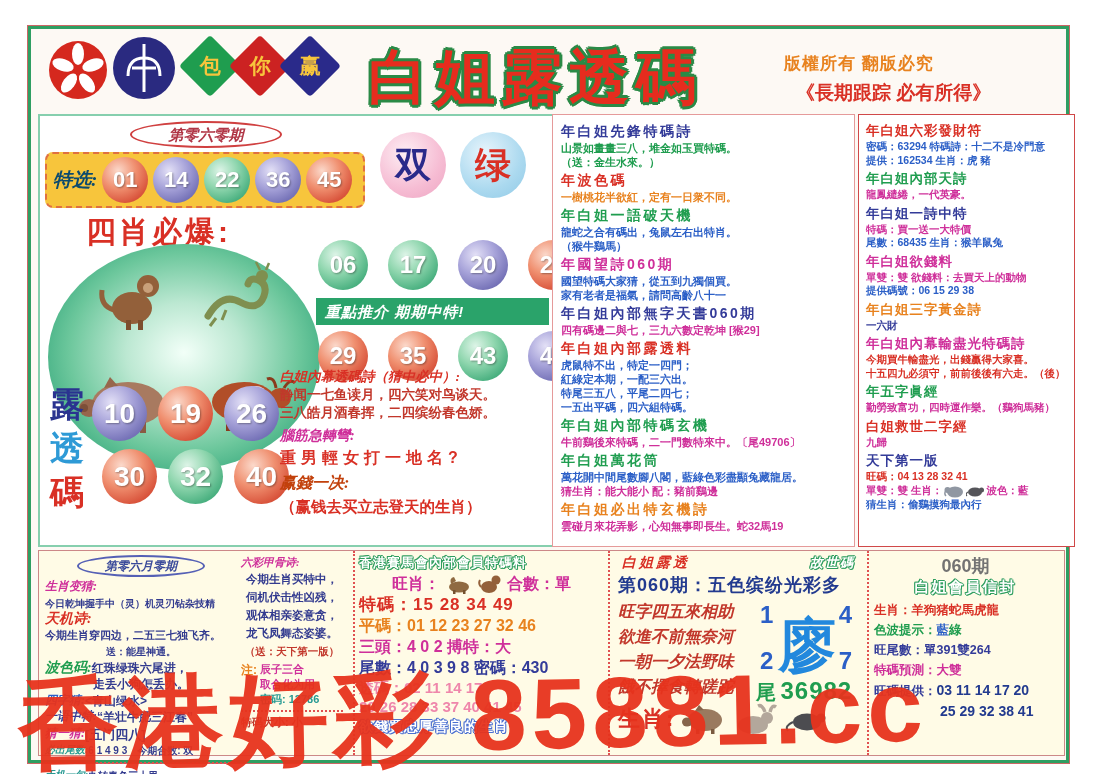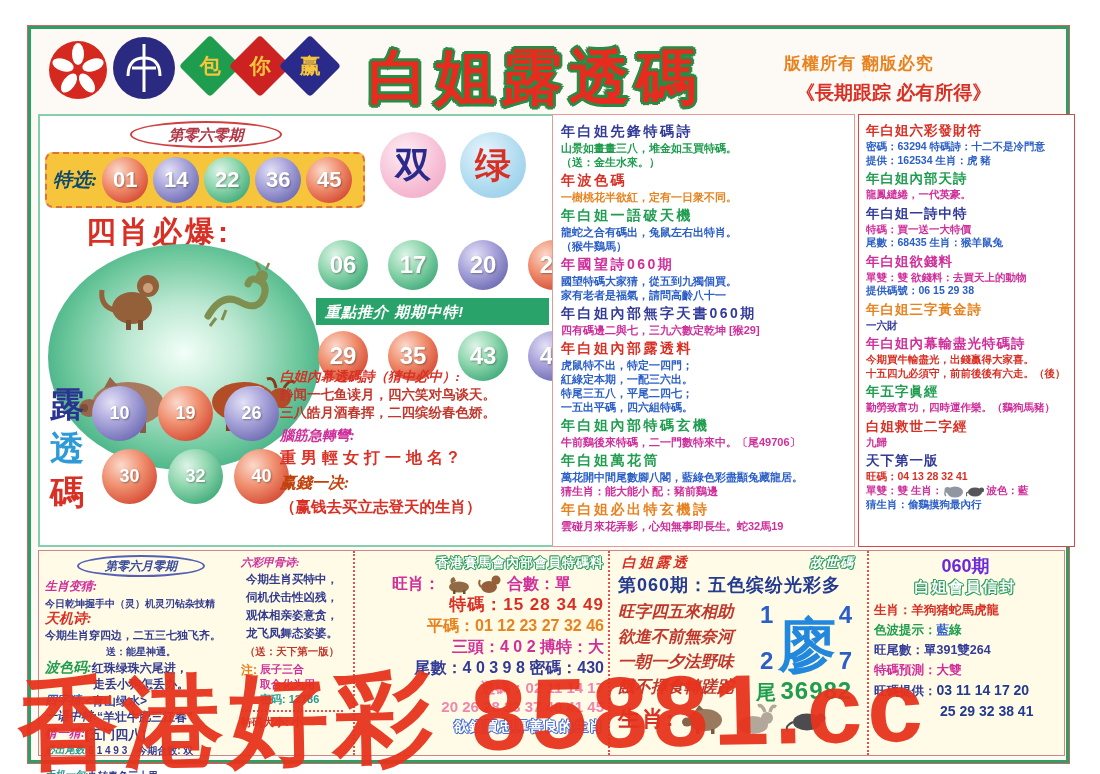--- a/index.html
+++ b/index.html
@@ -30,21 +30,21 @@
   .sel-banner{position:absolute;left:5px;top:36px;width:320px;height:56px;background:#f7c53c;border:2px dashed #e07040;border-radius:8px;
     display:flex;align-items:center;padding:0 6px;gap:5px}
   .sel-label{color:#0c4a6e;font-weight:bold;font-style:italic;font-size:19px;white-space:nowrap;font-family:"Liberation Serif",serif}
   .ball{border-radius:50%;display:inline-flex;align-items:center;justify-content:center;color:#fff;font-weight:bold;
     text-shadow:1px 1px 2px rgba(0,0,0,.35);flex:0 0 auto}
   .b-r{background:radial-gradient(circle at 35% 30%,#fbd9cb,#f09070 40%,#d9543c 75%,#c44430)}
   .b-p{background:radial-gradient(circle at 35% 30%,#e3e0f6,#a8a4da 40%,#7673b8 75%,#605da5)}
   .b-g{background:radial-gradient(circle at 35% 30%,#ddf4e7,#8fd6ae 40%,#4bb181 75%,#379a6d)}
   .balls-sm .ball{width:46px;height:46px;font-size:22px}
   .balls-md{display:flex;gap:20px}.balls-md .ball{width:50px;height:50px;font-size:24px}
-  .balls-lg{display:flex;gap:11px}.balls-lg .ball{width:55px;height:55px;font-size:18px}
+  .balls-lg{display:flex;gap:11px}.balls-lg .ball{width:55px;height:55px;font-size:28px}
   .ball-big{position:absolute;width:66px;height:66px;border-radius:50%;display:flex;align-items:center;justify-content:center;font-size:36px;font-weight:bold}
   .bb-pink{background:radial-gradient(circle at 38% 32%,#fdeef4,#f6bcd3 60%,#eda4c2);color:#2a2a8a;left:340px;top:16px}
   .bb-blue{background:radial-gradient(circle at 38% 32%,#e8f5fc,#abd9ef 60%,#8fc9e6);color:#d93025;left:420px;top:16px}
   .four-title{position:absolute;left:46px;top:96px;font-size:30px;font-weight:bold;color:#d93025;letter-spacing:3px}
   .oval-animals{position:absolute;left:8px;top:128px;width:272px;height:226px;border-radius:50%;
     background:radial-gradient(ellipse at 50% 48%,#f2fff8 0%,#bce8d2 30%,#6cc79c 60%,#2da377 85%)}
   .oa-monkey{position:absolute;left:42px;top:22px}
   .oa-dragon{position:absolute;left:152px;top:16px}
   .oa-pig{position:absolute;left:28px;top:128px}
   .oa-ox{position:absolute;left:152px;top:122px}
@@ -67,21 +67,21 @@
   .mp{position:absolute;left:552px;top:114px;width:303px;height:433px;border:1px solid #e59a9a;background:#fff;padding:5px 8px;overflow:hidden}
   .rp{position:absolute;left:858px;top:114px;width:217px;height:433px;border:1px solid #d04848;background:#fff;padding:4px 7px;overflow:hidden}
   .mp .sec-h{font-weight:bold;font-size:14px;letter-spacing:2.5px;margin-top:3px}
   .mp .sec-l{font-weight:bold;font-size:11px;line-height:14px}
   .rp .sec-h{font-weight:bold;font-size:13.5px;letter-spacing:1px;margin-top:3px}
   .rp .sec-l{font-weight:bold;font-size:10.5px;line-height:13.5px}
   .icon-line{display:flex;align-items:center;gap:2px}
   
   .bottom{position:absolute;left:38px;top:550px;width:1027px;height:206px;display:flex;background:#fffbe6;border:1px solid #cc8888}
   .box1{width:314px;padding:4px 6px;display:flex}
-  .box2{width:255px;border-left:2px dotted #e05050;padding:3px 4px;text-align:right}
+  .box2{width:255px;border-left:2px dotted #e05050;padding:3px 4px;text-align:left}
   .box3{width:259px;border-left:2px dotted #e05050;padding:3px 8px}
   .box4{width:195px;border-left:2px dotted #e05050;padding:3px 5px}
   .b1c1{width:192px}
   .b1c2{width:106px;padding-left:4px}
   .b1-oval{width:128px;height:22px;margin:0 auto 2px;border:2px solid #5560b5;border-radius:50%;color:#3a4a9a;
     font-weight:bold;font-style:italic;font-size:12px;text-align:center;line-height:19px;font-family:"Liberation Serif",serif}
   .b1-row{display:flex;white-space:nowrap;overflow:hidden;line-height:15.5px}
   .b1-lbl{font-weight:bold;font-style:italic;font-size:12px;flex:0 0 auto;font-family:"Liberation Serif",serif}
   .b1-val{font-weight:bold;font-size:10px;color:#333b8f;padding-top:1px}
   .b1c2-title{color:#cf2f9a;font-weight:bold;font-style:italic;font-size:11px;font-family:"Liberation Serif",serif}
@@ -110,21 +110,21 @@
   .b3-poem div{color:#c2372b;font-weight:bold;font-style:italic;font-size:16.5px;line-height:25px;white-space:nowrap;font-family:"Liberation Serif",serif}
   .b3-right{width:100px;position:relative}
   .b3-num{position:absolute;color:#2b5fc7;font-size:24px;font-weight:bold}
   .n-tl{left:4px;top:2px}.n-tr{right:4px;top:2px}.n-bl{left:4px;top:48px}.n-br{right:4px;top:48px}
   .b3-big{position:absolute;left:22px;top:8px;color:#2288dd;font-size:58px;font-weight:bold;font-family:"Liberation Serif",serif}
   .b3-tail{position:absolute;left:0;top:78px;white-space:nowrap}
   .b3-tail .t1{color:#1f9d4f;font-weight:bold;font-size:20px}
   .b3-tail .t2{color:#1f9d4f;font-weight:bold;font-size:24px;letter-spacing:1px}
   .b3-sx{display:flex;align-items:center;gap:6px;margin-top:4px}
   .b3-sx-lbl{color:#d93025;font-weight:bold;font-size:22px;letter-spacing:2px}
-  .b4-issue{text-align:center;color:#6d28d9;font-weight:bold;font-size:18px}
+  .b4-issue{text-align:center;color:#737373;font-weight:bold;font-size:18px}
   .b4-title{text-align:center;font-size:15px;letter-spacing:2px;margin-bottom:3px}
   .b4-row{font-weight:bold;font-size:12.5px;line-height:20px;white-space:nowrap}
   .b4-nums{color:#223a8f;font-size:14px}
   .b4-nums2{padding-left:66px}
   
   .wm{position:absolute;left:18px;top:650px;font-size:100px;font-weight:bold;color:#e7331d;letter-spacing:5px;
     white-space:nowrap;transform:rotate(-1.2deg);z-index:99;pointer-events:none;opacity:.95}
 </style>
 </head>
 <body>

